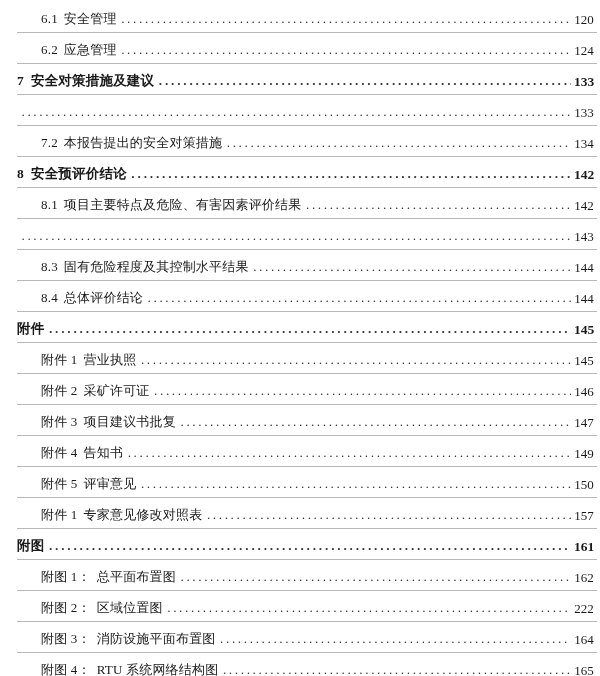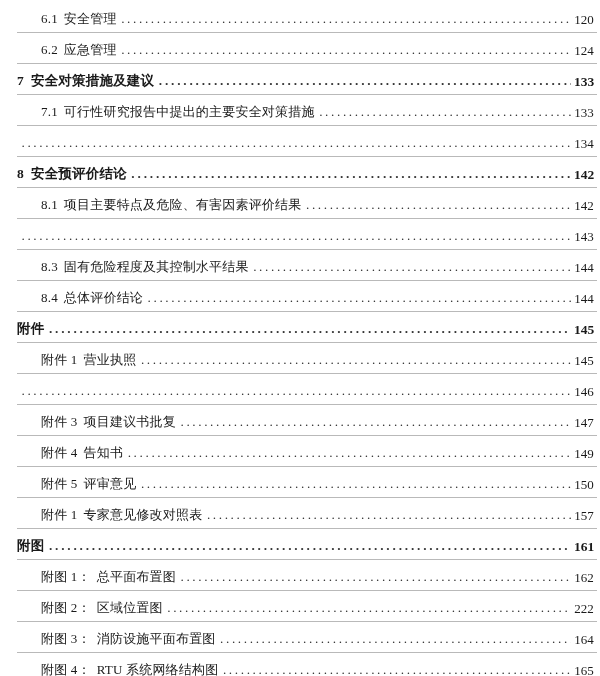--- a/index.html
+++ b/index.html
@@ -108,26 +108,26 @@
         <div class="pg">124</div>
         <div class="rule"></div>
       </div>
       <div class="toc-row lvl1">
         <div class="txt cjk"><span class="num">7</span><span class="sec-title">安全对策措施及建议</span></div>
         <div class="leader">·······················································································································</div>
         <div class="pg">133</div>
         <div class="rule"></div>
       </div>
       <div class="toc-row lvl2">
-        <div class="txt cjk"><span class="num">7.1</span><span class="sec-title">可行性研究报告中提出的主要安全对策措施</span></div>
         <div class="leader">·······················································································································</div>
         <div class="pg">133</div>
         <div class="rule"></div>
       </div>
       <div class="toc-row lvl2">
+        <div class="txt cjk"><span class="num">7.2</span><span class="sec-title">本报告提出的安全对策措施</span></div>
         <div class="leader">·······················································································································</div>
         <div class="pg">134</div>
         <div class="rule"></div>
       </div>
       <div class="toc-row lvl1">
         <div class="txt cjk"><span class="num">8</span><span class="sec-title">安全预评价结论</span></div>
         <div class="leader">·······················································································································</div>
         <div class="pg">142</div>
         <div class="rule"></div>
       </div>
@@ -160,20 +160,21 @@
         <div class="pg">145</div>
         <div class="rule"></div>
       </div>
       <div class="toc-row lvl2">
         <div class="txt cjk"><span class="num">附件 1</span><span class="sec-title">营业执照</span></div>
         <div class="leader">·······················································································································</div>
         <div class="pg">145</div>
         <div class="rule"></div>
       </div>
       <div class="toc-row lvl2">
+        <div class="txt cjk"><span class="num">附件 2</span><span class="sec-title">采矿许可证</span></div>
         <div class="leader">·······················································································································</div>
         <div class="pg">146</div>
         <div class="rule"></div>
       </div>
       <div class="toc-row lvl2">
         <div class="txt cjk"><span class="num">附件 3</span><span class="sec-title">项目建议书批复</span></div>
         <div class="leader">·······················································································································</div>
         <div class="pg">147</div>
         <div class="rule"></div>
       </div>

